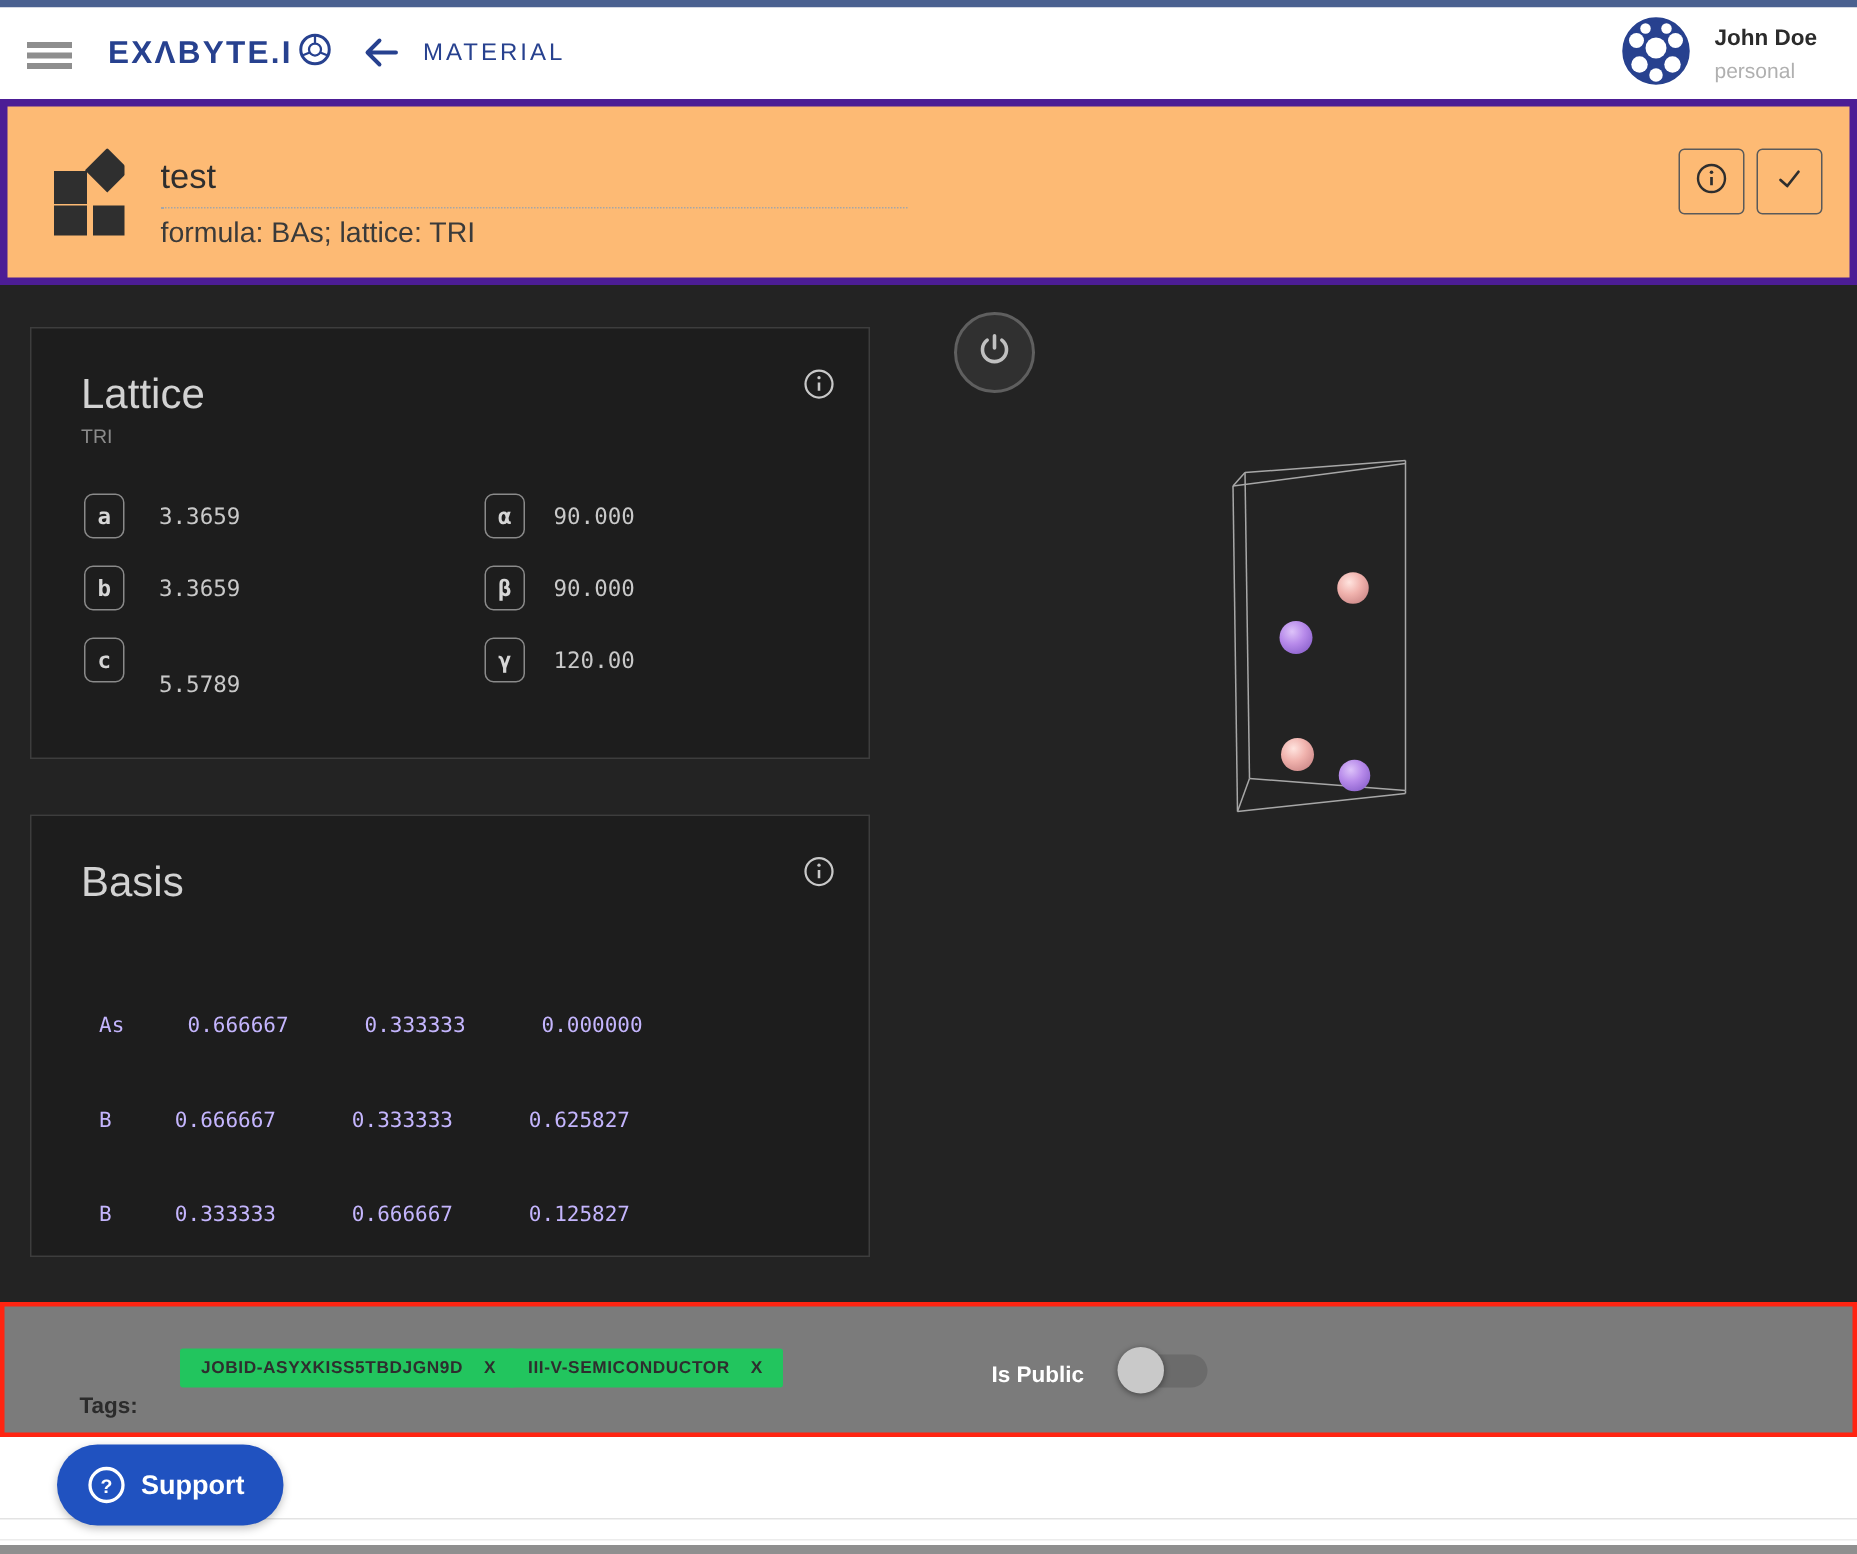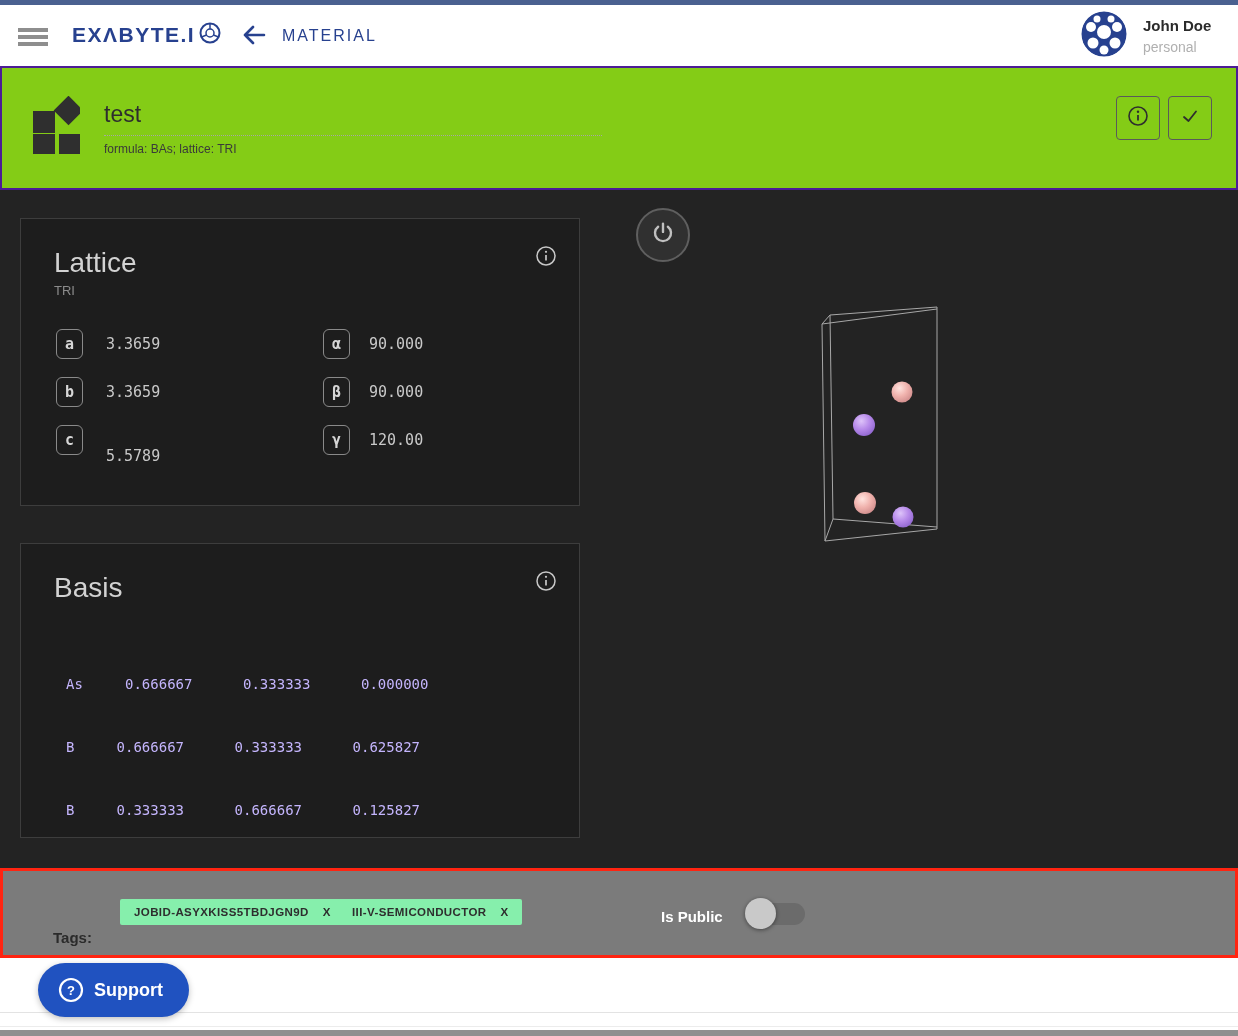--- a/index.html
+++ b/index.html
@@ -18,25 +18,25 @@
   #hamburger span { display:block; width:30px; height:3.5px; background:#8e8e8e; margin-bottom:3.5px; }
   #logo { left:72px; top:17px; display:flex; align-items:center; gap:4px; cursor:pointer; }
   #logo .logo-text { font-size:21px; font-weight:bold; letter-spacing:1.5px; color:#27418f; }
   #back-arrow { left:240px; top:16px; width:28px; height:28px; color:#27418f; cursor:pointer; }
   #nav-label { left:282px; top:22px; font-size:16px; font-weight:500; letter-spacing:2px; color:#27418f; }
   #avatar { left:1081px; top:6px; width:46px; height:46px; border-radius:50%; overflow:hidden; cursor:pointer; }
   #user-name { left:1143px; top:12px; font-size:15px; font-weight:bold; color:#2b2b2b; }
   #user-account { left:1143px; top:34px; font-size:14px; color:#b0b0b0; }
 
   
-  #header { left:0; top:66px; width:1238px; height:124px; background:#84cc16; border:2px solid #4c1d95; }
+  #header { left:0; top:66px; width:1238px; height:124px; background:#fdba74; border:5px solid #4c1d95; }
   #header-icon { left:24px; top:28px; width:54px; height:58px; }
   #title-block { left:102px; top:33px; width:498px; }
   #material-title { font-size:23px; color:#2e2e2e; border-bottom:1px dotted #a6a6a6; padding-bottom:7px; cursor:text; }
-  #material-subtitle { font-size:12px; color:#3a3a3a; padding-top:6px; }
+  #material-subtitle { font-size:19px; color:#3a3a3a; padding-top:6px; }
   .hdr-btn { top:28px; width:44px; height:44px; border:1px solid #5a5a5a; border-radius:4px;
              background:transparent; display:flex; align-items:center; justify-content:center; cursor:pointer; }
   #info-button { left:1114px; }
   #check-button { left:1166px; }
 
   
   #main { left:0; top:190px; width:1238px; height:678px; background:#232323; }
   .card { position:absolute; left:20px; width:560px; background:#1d1d1d; border:1px solid #3d3d3d; }
   #lattice-card { top:28px; height:288px; }
   #basis-card { top:353px; height:295px; }
@@ -49,21 +49,21 @@
   #lattice-type { position:absolute; left:33px; top:64px; font-size:13px; color:#8b8b8b; }
   #basis-lines { position:absolute; left:45px; top:88px; font-family:"DejaVu Sans Mono", monospace;
                  font-size:14px; line-height:21px; color:#c4b5fd; white-space:pre; cursor:text; }
   #power-button { left:636px; top:18px; width:54px; height:54px; border-radius:50%;
                   background:#303030; border:2px solid #5f5f5f; display:flex; align-items:center; justify-content:center; cursor:pointer; }
   #viewer-svg { left:600px; top:0; width:638px; height:678px; }
 
   
   #tags-section { left:0; top:868px; width:1238px; height:90px; background:#7b7b7b; border:3px solid #ff2411; }
   #tags-label { left:50px; top:58px; font-size:15px; font-weight:bold; color:#2b2b2b; }
-  .chip { position:absolute; top:28px; height:26px; background:#86efac; border-radius:2px;
+  .chip { position:absolute; top:28px; height:26px; background:#22c55e; border-radius:2px;
           display:flex; align-items:center; padding:0 14px; cursor:default; }
   .chip .chip-label { font-size:11.5px; font-weight:bold; letter-spacing:0.4px; color:#2e2e2e; }
   .chip .chip-x { font-size:11.5px; font-weight:bold; color:#2e2e2e; margin-left:14px; cursor:pointer; }
   #chip-0 { left:117px; }
   #chip-1 { left:335px; }
   #is-public-label { left:658px; top:37px; font-size:15px; font-weight:bold; color:#ffffff; }
   #is-public-toggle { left:744px; top:32px; width:58px; height:22px; cursor:pointer; }
   #is-public-toggle .track { position:absolute; left:0; top:0; width:58px; height:22px; border-radius:11px; background:#6b6b6b; }
   #is-public-toggle .knob { position:absolute; left:-2px; top:-5px; width:31px; height:31px; border-radius:50%;
                             background:#c9c9c9; box-shadow:0 1px 4px rgba(0,0,0,0.45); }

